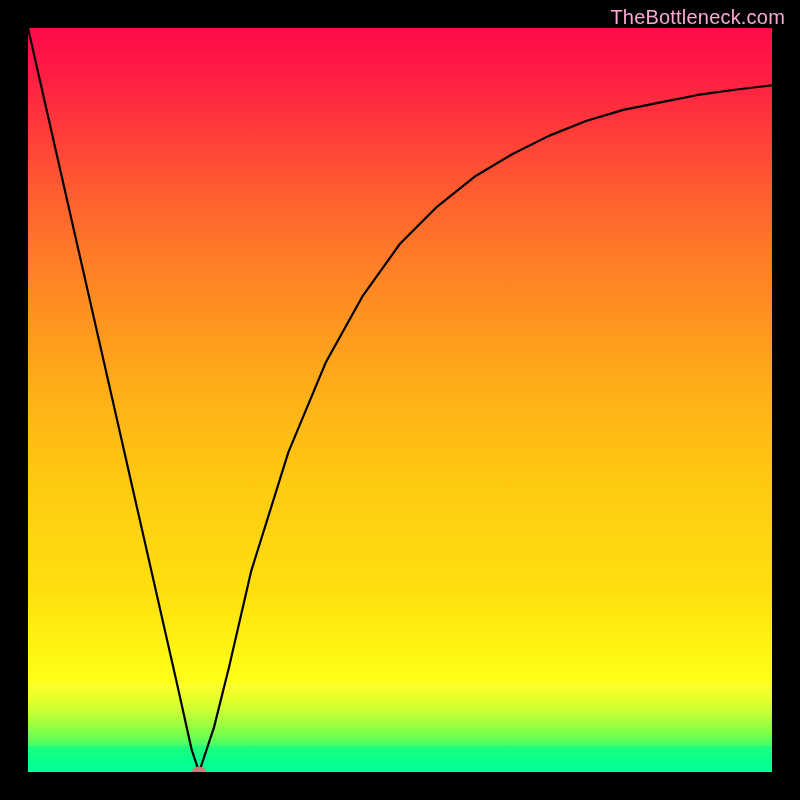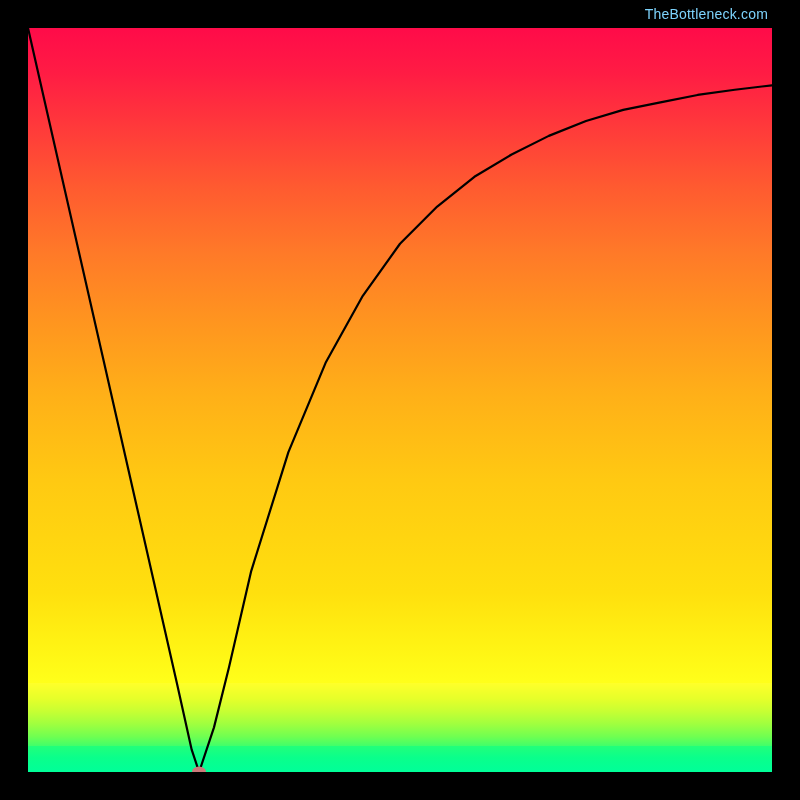--- a/index.html
+++ b/index.html
@@ -66,25 +66,25 @@
     left: 0; right: 0;
     top: 96.5%;
     bottom: 0;
     background: linear-gradient(to bottom,
       #22ff7a 0%,
       #0aff8b 45%,
       #00ff99 100%);
   }
   .watermark {
     position: absolute;
-    right: 32px;
+    right: 15px;
     top: 6px;
-    color: #7dd3fc;
+    color: #f9a8d4;
     font-family: Arial, Helvetica, sans-serif;
-    font-size: 14px;
+    font-size: 20px;
     letter-spacing: 0.2px;
     text-shadow: 1px 1px 0 #000;
   }
   svg.curve {
     position: absolute;
     inset: 0;
     width: 100%;
     height: 100%;
   }
   .marker {

